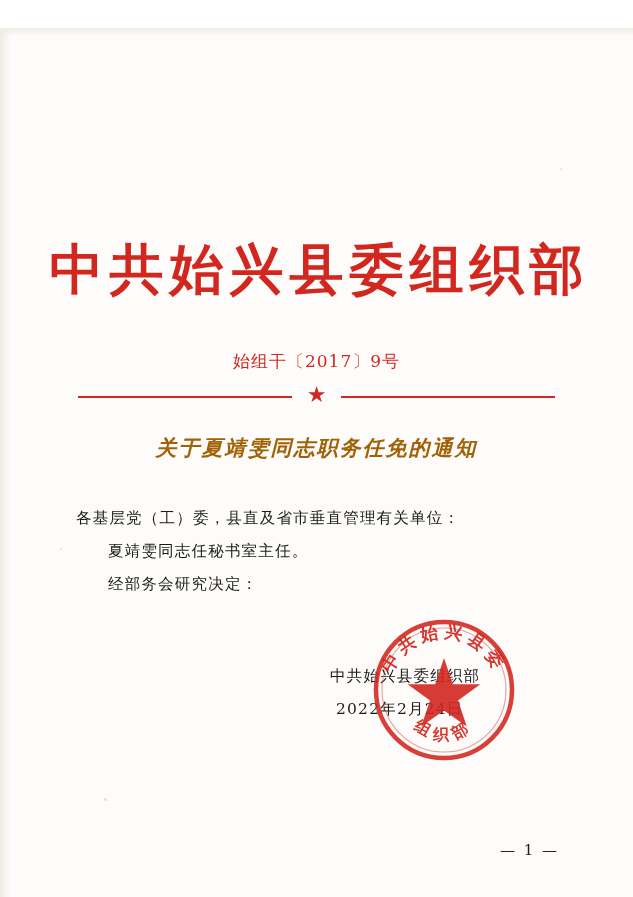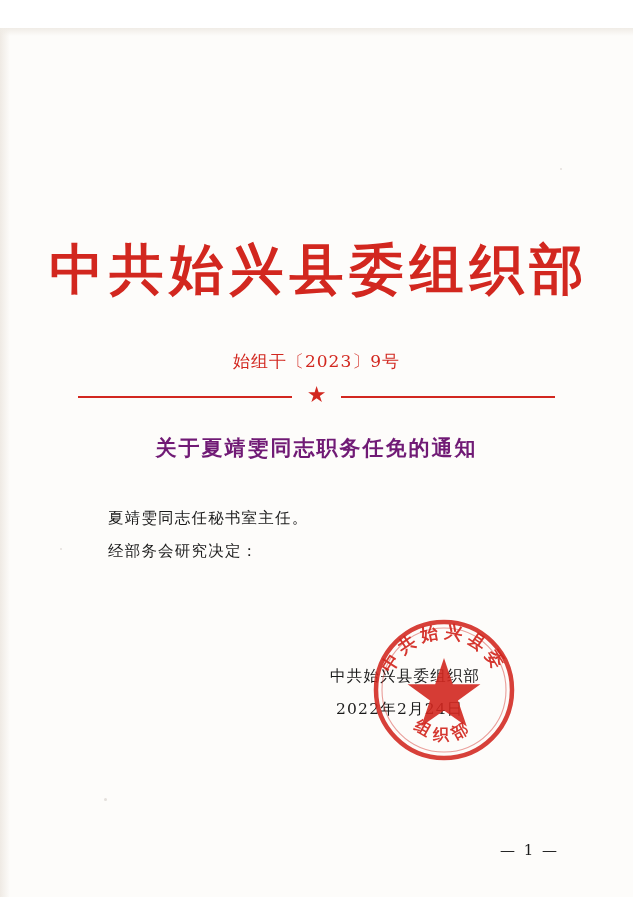--- a/index.html
+++ b/index.html
@@ -91,25 +91,26 @@
     font-size: 22px;
     line-height: 22px;
   }
 
   .subject {
     position: absolute;
     top: 406px;
     left: 0;
     width: 633px;
     text-align: center;
-    color: #701a75;
+    color: #a16207;
     font-family: "DejaVu Serif", serif;
     font-weight: bold;
     font-size: 21px;
     letter-spacing: 2px;
+    font-style: italic;
   }
 
   .body-block {
     position: absolute;
     top: 474px;
     left: 76px;
     width: 482px;
     color: #1b1b1b;
     font-family: "DejaVu Serif", serif;
     font-size: 15.5px;
@@ -172,31 +173,32 @@
   <div class="paper-edge-left"></div>
   <div class="paper-edge-top"></div>
   <div class="paper-edge-bottom"></div>
 
   <div class="speck" style="left:104px;top:770px;width:3px;height:3px;"></div>
   <div class="speck" style="left:60px;top:520px;width:2px;height:2px;"></div>
   <div class="speck" style="left:560px;top:140px;width:2px;height:2px;"></div>
 
   <div class="doc-title">中共始兴县委组织部</div>
 
-  <div class="doc-number">始组干〔2023〕9号</div>
+  <div class="doc-number">始组干〔2017〕9号</div>
 
   <div class="rule-wrap">
     <div class="rule-line-left"></div>
     <div class="rule-star">★</div>
     <div class="rule-line-right"></div>
   </div>
 
   <div class="subject">关于夏靖雯同志职务任免的通知</div>
 
   <div class="body-block">
+    <div class="body-line">各基层党（工）委，县直及省市垂直管理有关单位：</div>
     <div class="body-line indent">夏靖雯同志任秘书室主任。</div>
     <div class="body-line indent">经部务会研究决定：</div>
   </div>
 
   <div class="signature">
     <div class="sig-org">中共始兴县委组织部</div>
     <div class="sig-date">2022年2月24日</div>
   </div>
 
   <div class="seal">

